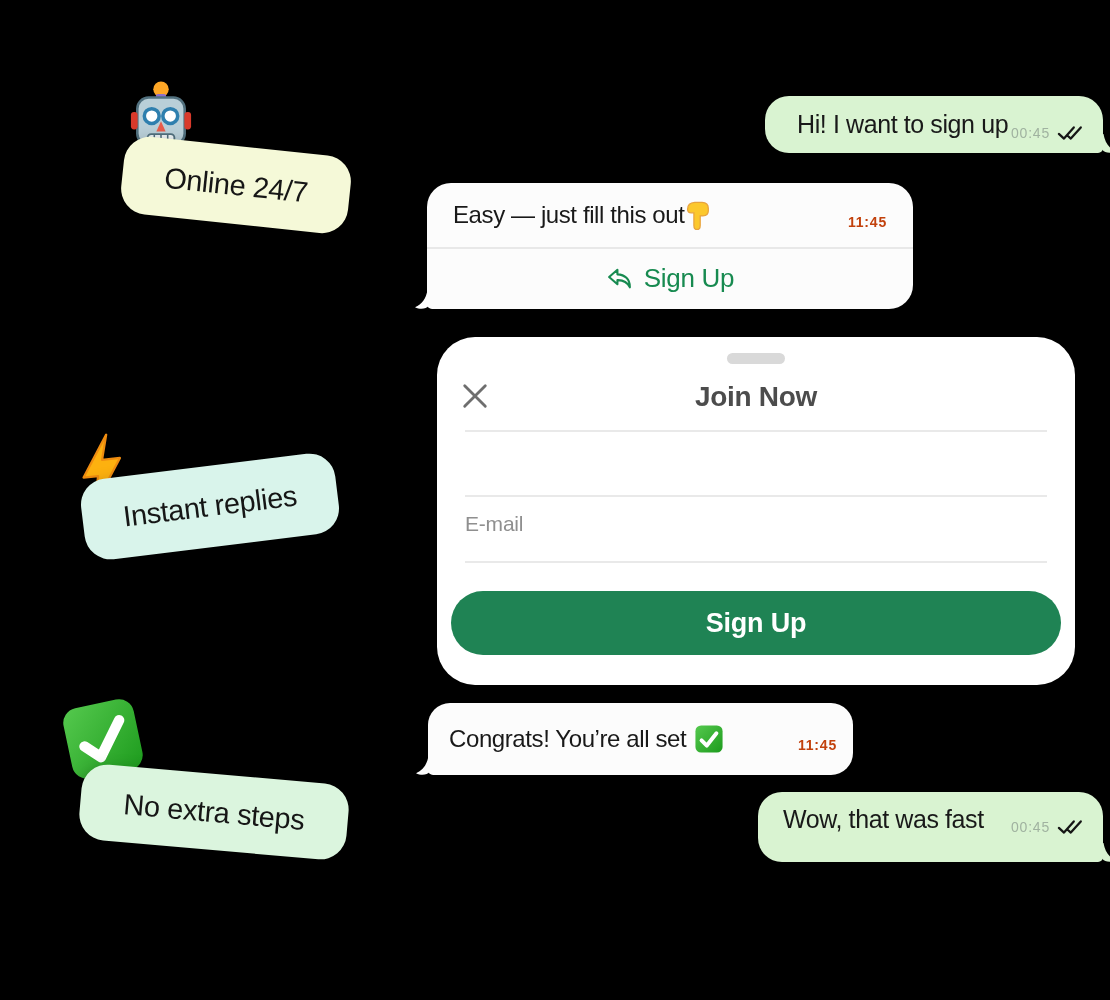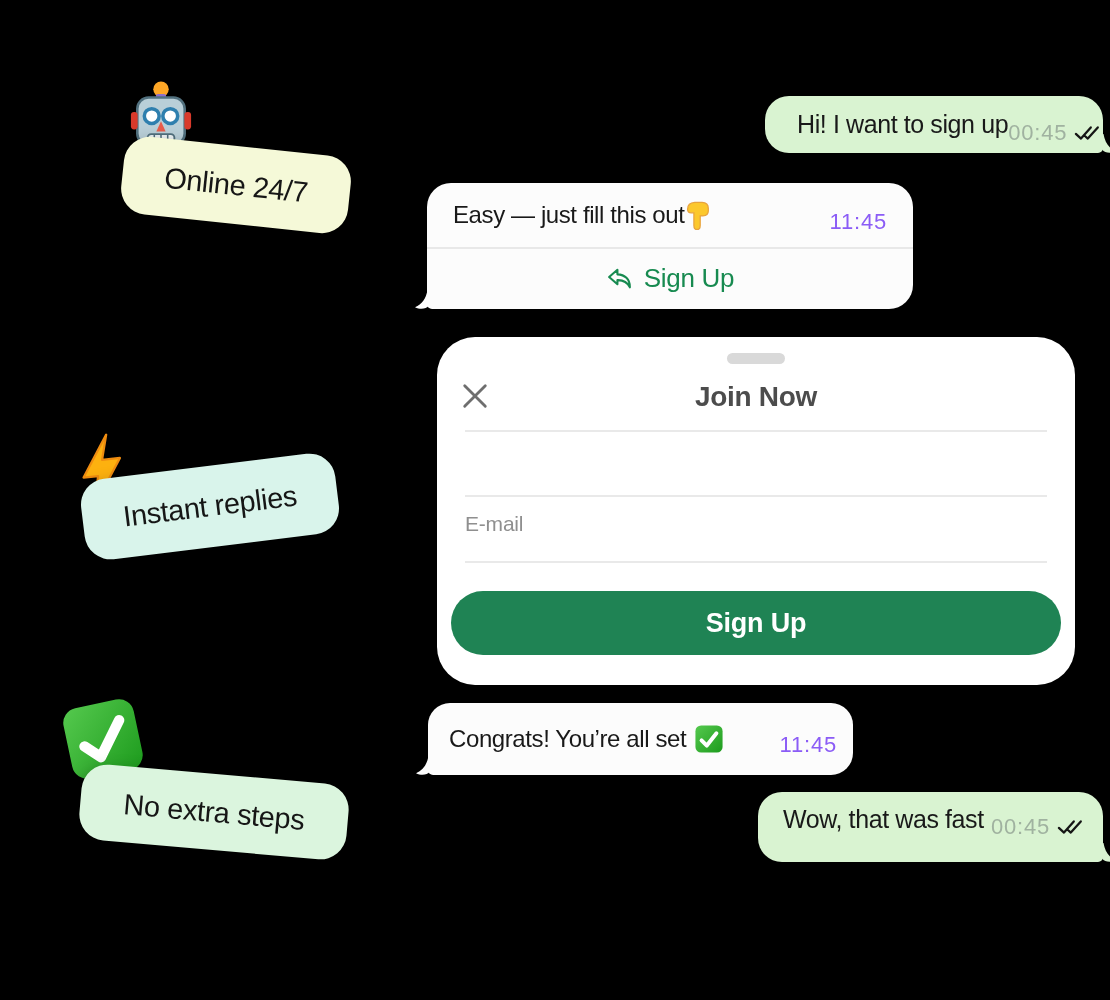--- a/index.html
+++ b/index.html
@@ -22,23 +22,23 @@
   .emoji.lightning { left:78px;  top:434px; width:48px; height:72px; transform:rotate(-6deg); }
   .emoji.checkbig  { left:66px;  top:702px; width:74px; height:74px; transform:rotate(-12deg); }
 
   
   .bubble {
     position:absolute; display:flex; align-items:center;
     box-shadow:0 7px 16px rgba(0,0,0,.45);
   }
   .bubble .msg { font-size:25px; color:#191919; letter-spacing:-.4px; white-space:nowrap; }
   .meta { display:flex; align-items:center; gap:7px; margin-left:auto; margin-top:16px; }
-  .time { font-size:22px; letter-spacing:.8px; }
+  .time { font-size:14px; letter-spacing:.8px; }
   .time.on-green { color:#a0b2a0; }
-  .time.on-white { color:#8b5cf6; }
+  .time.on-white { color:#c2410c;font-weight:bold; }
 
   .bubble.green1 { left:765px; top:96px;  width:338px; height:57px; background:#d9f3d1;
                    border-radius:24px 24px 5px 24px; padding:0 18px 0 32px; }
   .bubble.green2 { left:758px; top:792px; width:345px; height:70px; background:#d9f3d1;
                    border-radius:24px 24px 5px 24px; padding:0 18px 16px 25px; }
   .bubble.congrats { left:428px; top:703px; width:425px; height:72px; background:#fcfcfc;
                    border-radius:22px 22px 22px 5px; padding:0 16px 0 21px; }
   .bubble .inline-emoji { margin-left:9px; flex:none; }
 
   .tail { position:absolute; bottom:-0.5px; }

